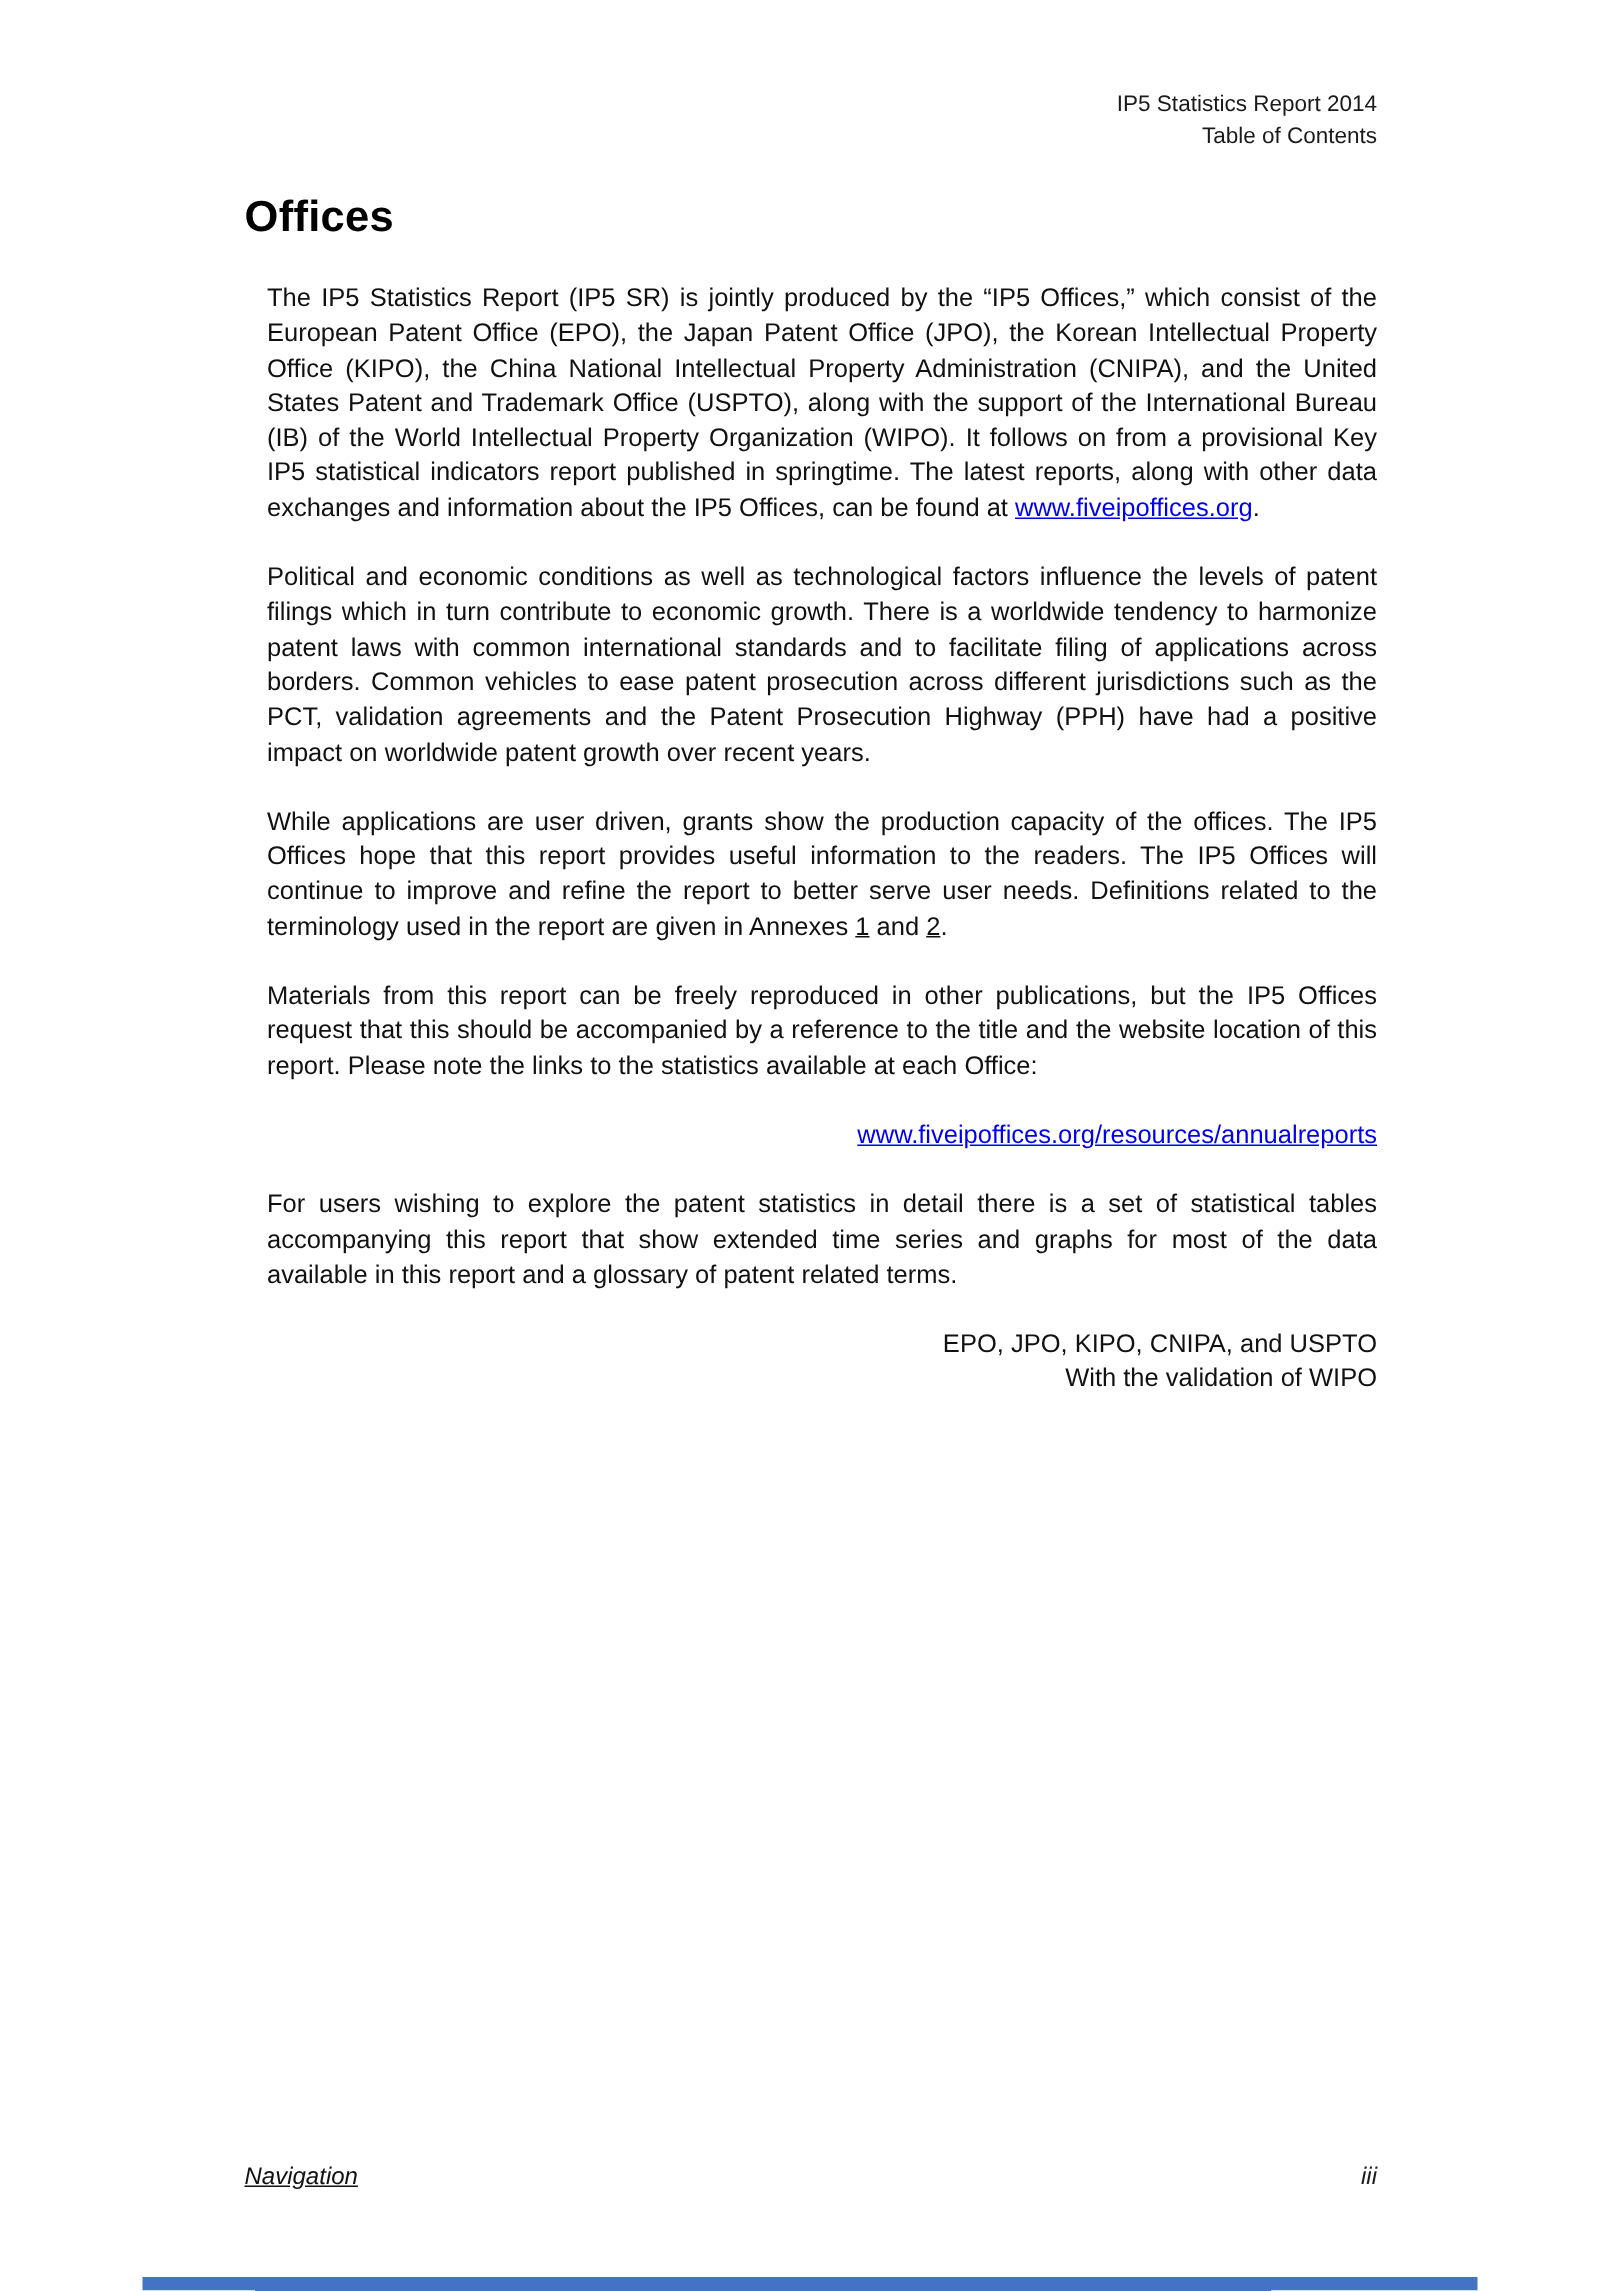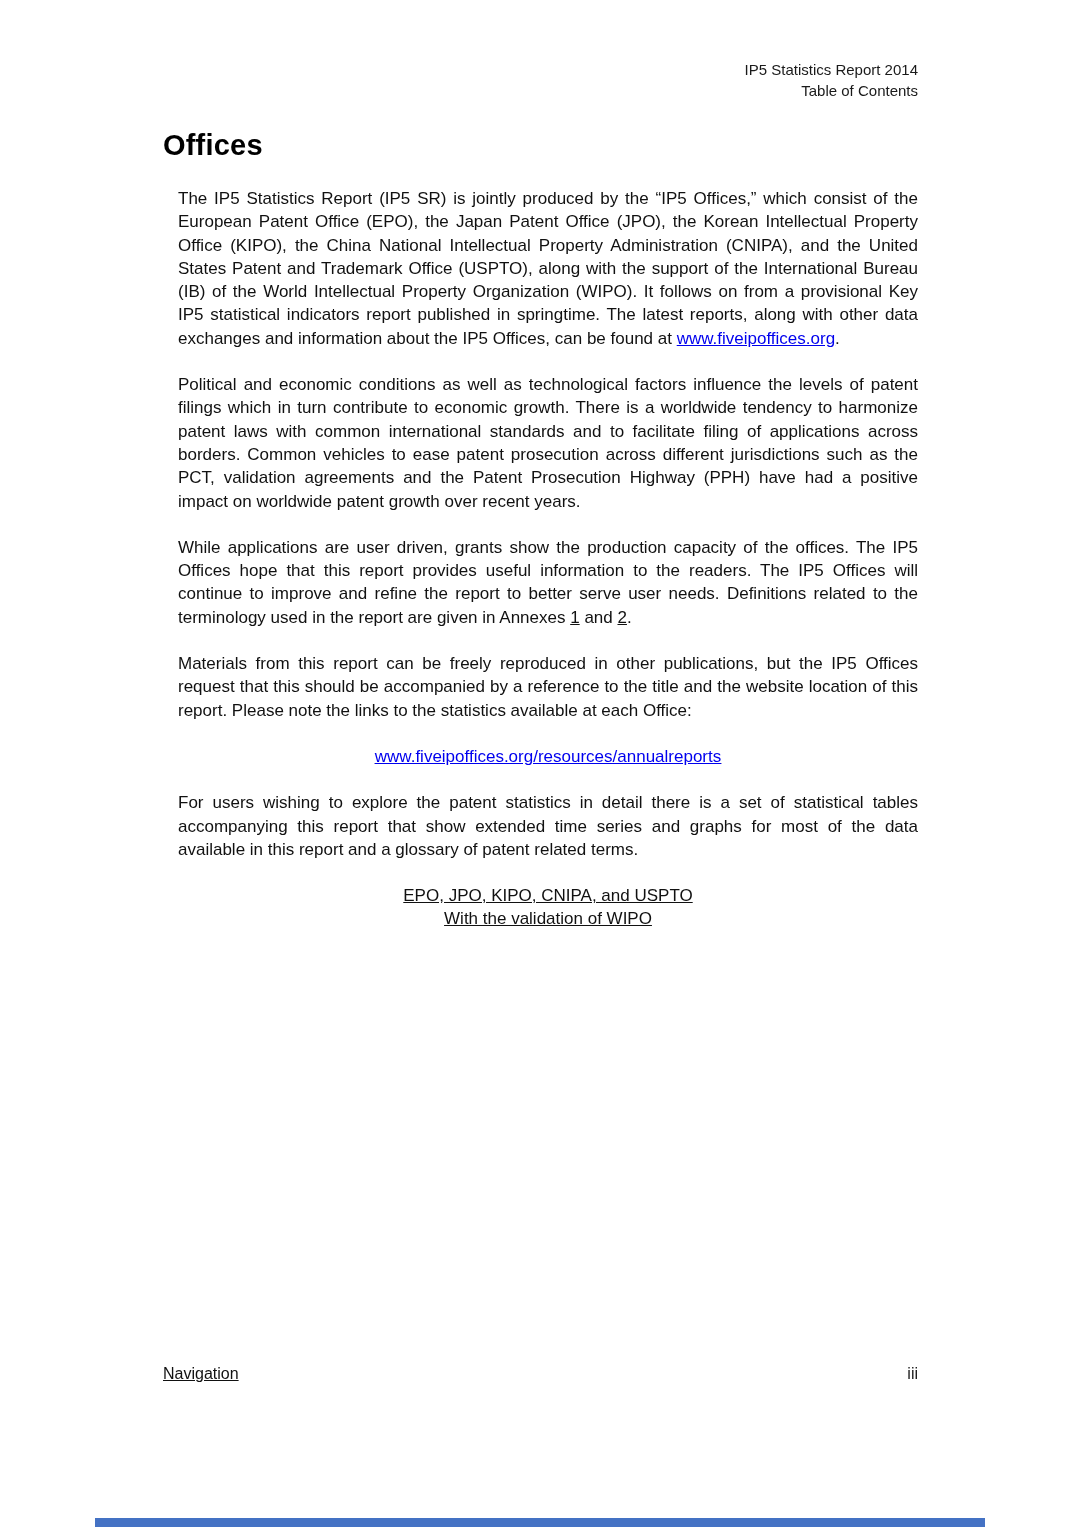--- a/index.html
+++ b/index.html
@@ -40,46 +40,46 @@
     margin: 23px 0 0 15px;
     font-size: 17px;
     line-height: 23.3px;
     text-align: justify;
     color: #111111;
   }
   p.first-par {
     margin-top: 24px;
   }
   p.no-justify {
-    text-align: center;
-    text-decoration: underline;
+    text-align: right;
   }
   a, .link {
     color: var(--link-color, #0000ee);
     text-decoration: underline;
     cursor: pointer;
   }
   .black-link {
     color: #111111;
     text-decoration: underline;
     cursor: pointer;
   }
   .signoff-line {
     display: block;
   }
   .doc-footer {
     position: absolute;
     left: 163px;
     right: 162px;
-    top: 1363px;
+    top: 1441px;
     font-size: 16px;
     line-height: 21px;
     display: flex;
     justify-content: space-between;
     align-items: baseline;
+    font-style: italic;
   }
   .bottom-bar {
     position: absolute;
     left: 95px;
     right: 95px;
     bottom: 0;
     height: 9px;
     background: #4472c4;
   }
 </style>

